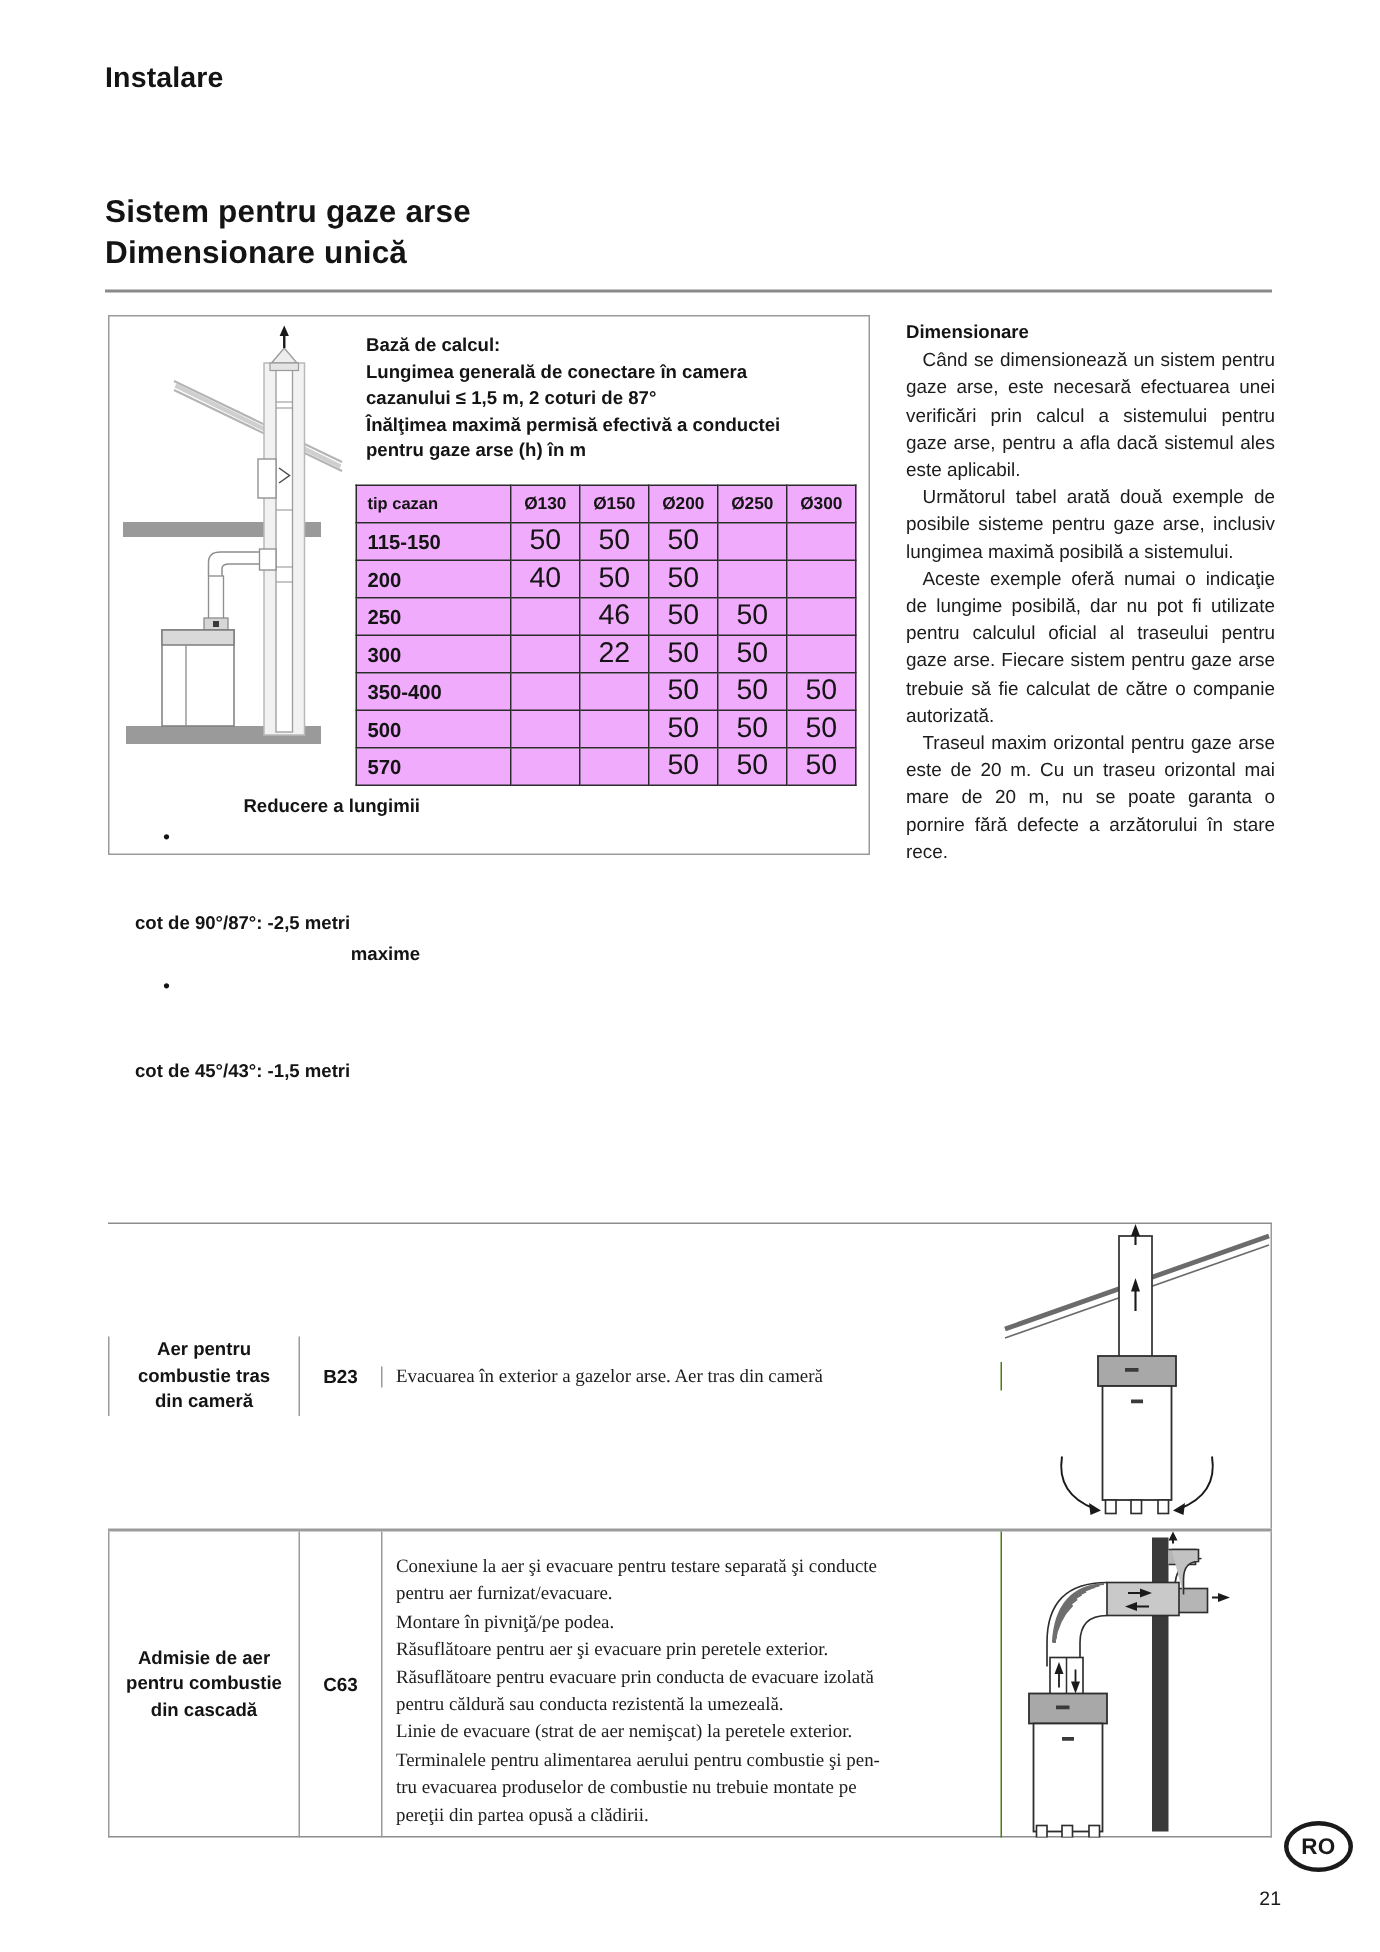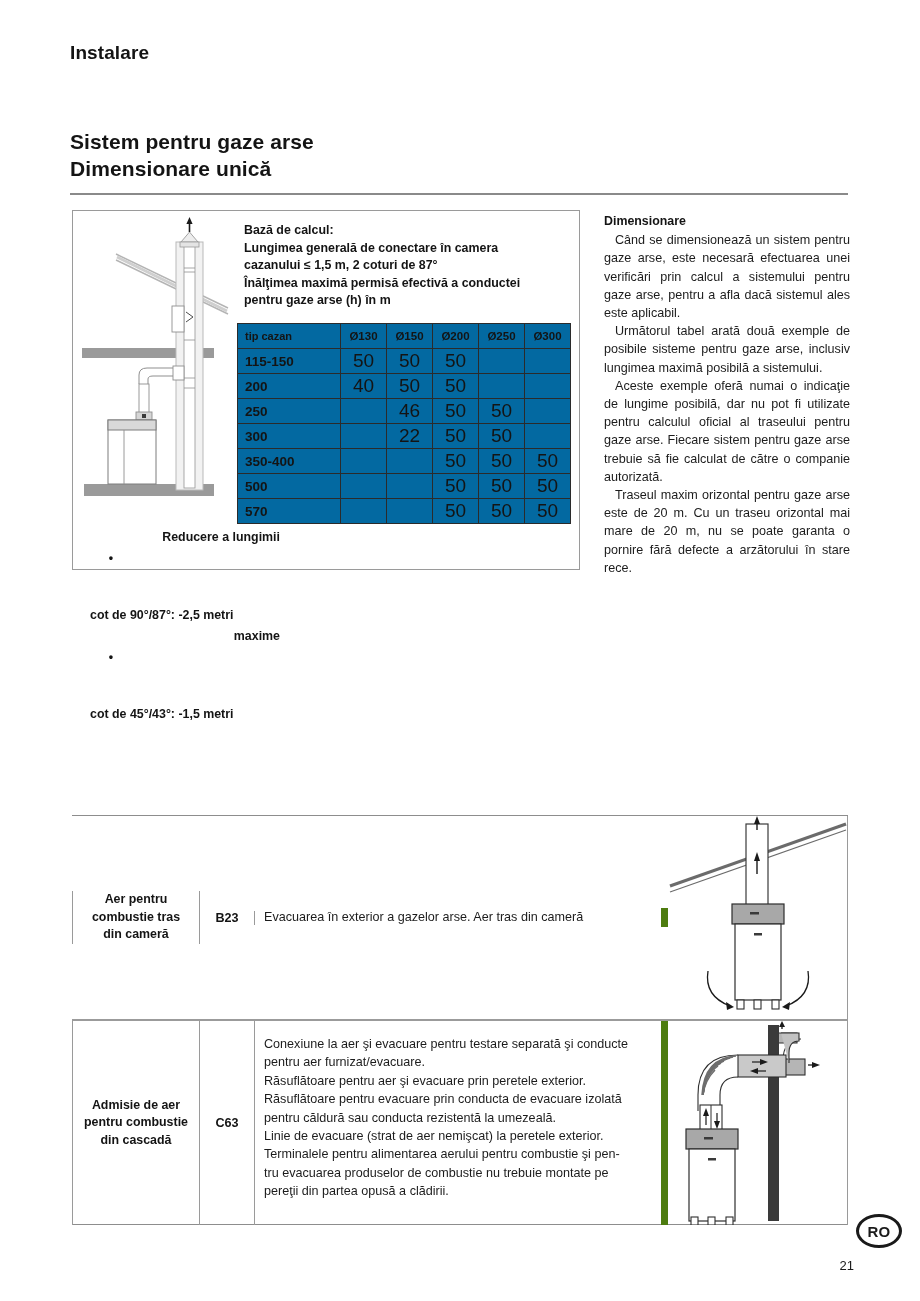--- a/index.html
+++ b/index.html
@@ -48,21 +48,21 @@
     table-layout:fixed;
   }
   .dtable td,.dtable th{
     border:1px solid #2b2b2b;
     height:24px;
     text-align:center;
     vertical-align:middle;
     font-size:13px;
     padding:0;
     color:#141414;
-    background:#0369a1;
+    background:#f0abfc;
   }
   .dtable th{font-size:11.5px;font-weight:bold;}
   .dtable th.lbl{
     text-align:left;padding-left:7px;font-size:11px;font-weight:bold;
   }
   .dtable td.rowlabel{
     text-align:left;padding-left:7px;font-weight:bold;font-size:13.5px;
   }
   .dtable td.val{font-weight:normal;font-size:19px;}
   .dtable col.c0{width:103px;}
@@ -109,23 +109,23 @@
     display:flex;align-items:center;justify-content:center;
     text-align:center;font-size:12.4px;font-weight:bold;line-height:17.6px;
     color:#141414;padding:0 8px;
   }
   .c-code{
     width:55px;border-right:1px solid #9a9a9a;
     display:flex;align-items:center;justify-content:center;
     font-size:12.6px;font-weight:bold;color:#141414;
   }
   .c-desc{
-    flex:1;border-right:7px solid #4d7c0f;
+    flex:1;border-right:1px solid #4d7c0f;
     font-size:12.6px;line-height:18.4px;color:#1c1c1c;
-    padding:0 10px 0 9px;display:flex;align-items:center;
+    padding:0 10px 0 9px;display:flex;align-items:center;font-family:Liberation Serif, serif;
   }
   .c-desc.top{align-items:flex-start;padding-top:14px;}
   .c-desc .lines span{display:block;}
   .c-fig{
     width:180px;border-right:1px solid #9a9a9a;position:relative;
   }
 
   
   .pagenum{
     position:absolute;right:66px;top:1258px;
@@ -358,20 +358,21 @@
       </div>
     </div>
 
     <div class="brow r2">
       <div class="bcell c-name">Admisie de aer pentru combustie din cascadă</div>
       <div class="bcell c-code">C63</div>
       <div class="bcell c-desc top">
         <div class="lines">
           <span>Conexiune la aer şi evacuare pentru testare separată şi conducte</span>
           <span>pentru aer furnizat/evacuare.</span>
+          <span>Montare în pivniţă/pe podea.</span>
           <span>Răsuflătoare pentru aer şi evacuare prin peretele exterior.</span>
           <span>Răsuflătoare pentru evacuare prin conducta de evacuare izolată</span>
           <span>pentru căldură sau conducta rezistentă la umezeală.</span>
           <span>Linie de evacuare (strat de aer nemişcat) la peretele exterior.</span>
           <span>Terminalele pentru alimentarea aerului pentru combustie şi pen-</span>
           <span>tru evacuarea produselor de combustie nu trebuie montate pe</span>
           <span>pereţii din partea opusă a clădirii.</span>
         </div>
       </div>
       <div class="bcell c-fig">

